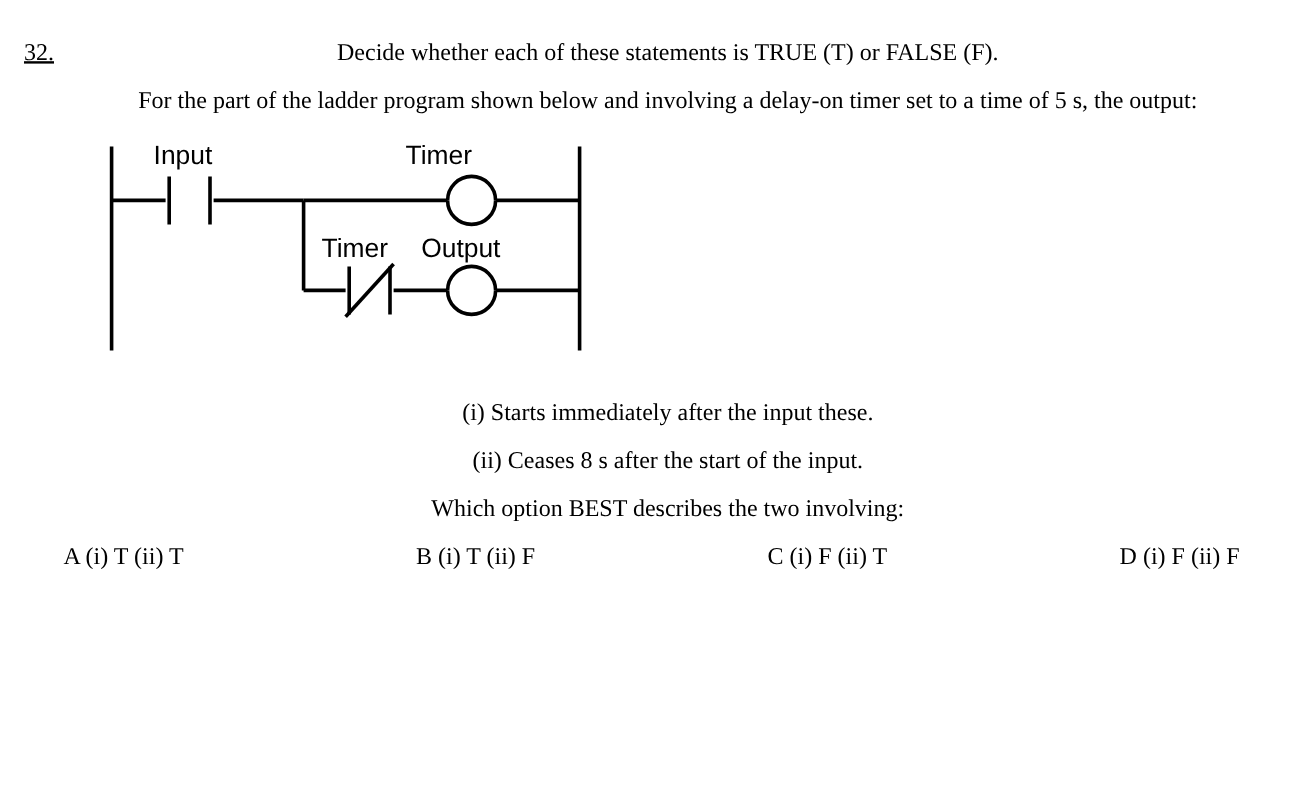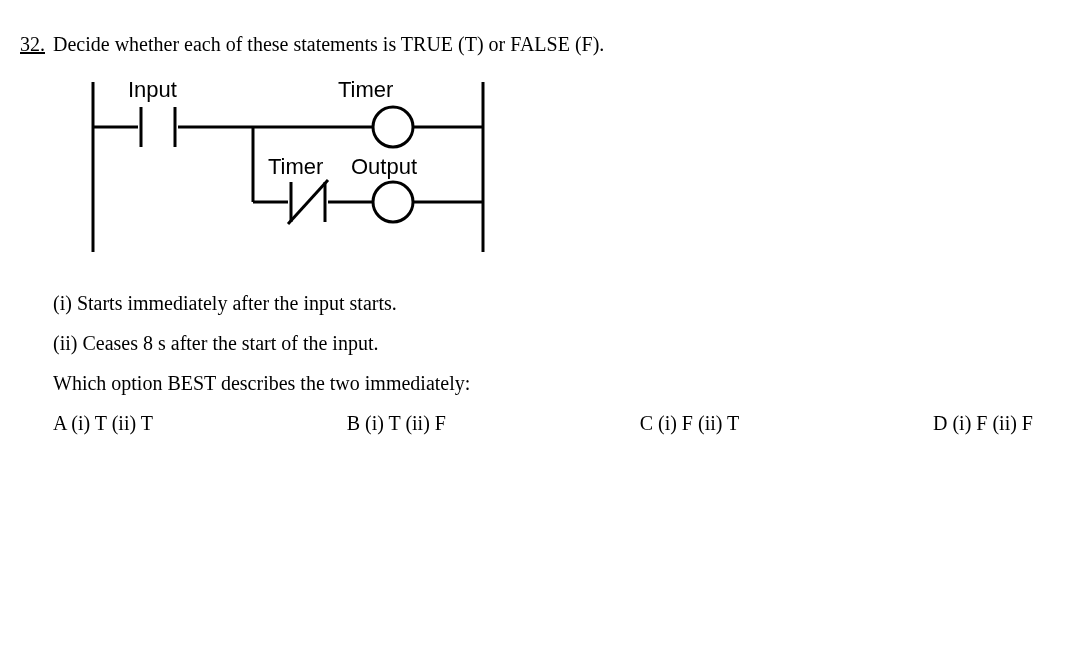--- a/index.html
+++ b/index.html
@@ -17,38 +17,40 @@
   }
   .qnum {
     flex-shrink: 0;
     text-decoration: underline;
   }
   .qbody {
     flex: 1;
   }
   .para {
     margin-bottom: 12px;
+    text-align: center;
   }
   .diagram {
     margin: 14px 0 20px 30px;
   }
   .options {
     display: flex;
     justify-content: space-between;
     margin-top: 0;
     max-width: 980px;
   }
 </style>
 </head>
 <body>
 
 <div class="question">
   <div class="qnum">32.</div>
   <div class="qbody">
     <div class="para">Decide whether each of these statements is TRUE (T) or FALSE (F).</div>
+    <div class="para">For the part of the ladder program shown below and involving a delay-on timer set to a time of 5 s, the output:</div>
 
     <div class="diagram">
       <svg width="420" height="190" viewBox="0 0 420 190">
 
         <line x1="10" y1="10" x2="10" y2="180" stroke="#000" stroke-width="3"></line>
 
         <line x1="400" y1="10" x2="400" y2="180" stroke="#000" stroke-width="3"></line>
 
         <line x1="10" y1="55" x2="55" y2="55" stroke="#000" stroke-width="3"></line>
 
@@ -82,23 +84,23 @@
 
         <path d="M 290 130 A 20 20 0 0 1 330 130" stroke="#000" stroke-width="3" fill="none"></path>
         <path d="M 290 130 A 20 20 0 0 0 330 130" stroke="#000" stroke-width="3" fill="none"></path>
 
         <text x="268" y="102" font-family="Arial, sans-serif" font-size="22">Output</text>
 
         <line x1="330" y1="130" x2="400" y2="130" stroke="#000" stroke-width="3"></line>
       </svg>
     </div>
 
-    <div class="para">(i) Starts immediately after the input starts.</div>
+    <div class="para">(i) Starts immediately after the input these.</div>
     <div class="para">(ii) Ceases 8 s after the start of the input.</div>
-    <div class="para">Which option BEST describes the two immediately:</div>
+    <div class="para">Which option BEST describes the two involving:</div>
 
     <div class="options">
       <span>A (i) T (ii) T</span>
       <span>B (i) T (ii) F</span>
       <span>C (i) F (ii) T</span>
       <span>D (i) F (ii) F</span>
     </div>
   </div>
 </div>
 

